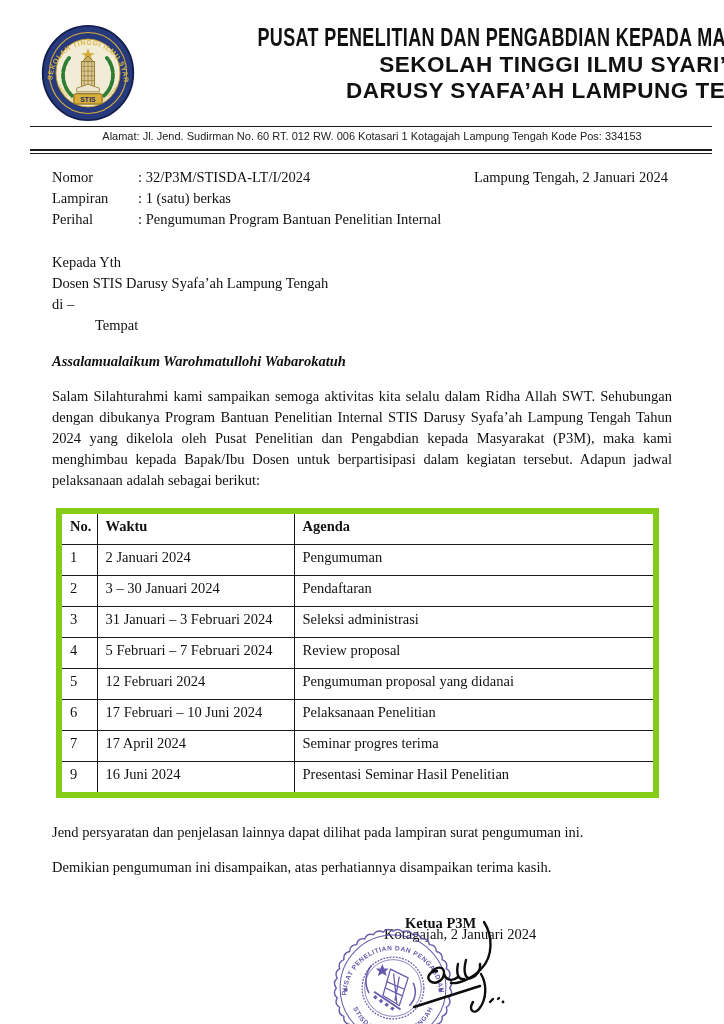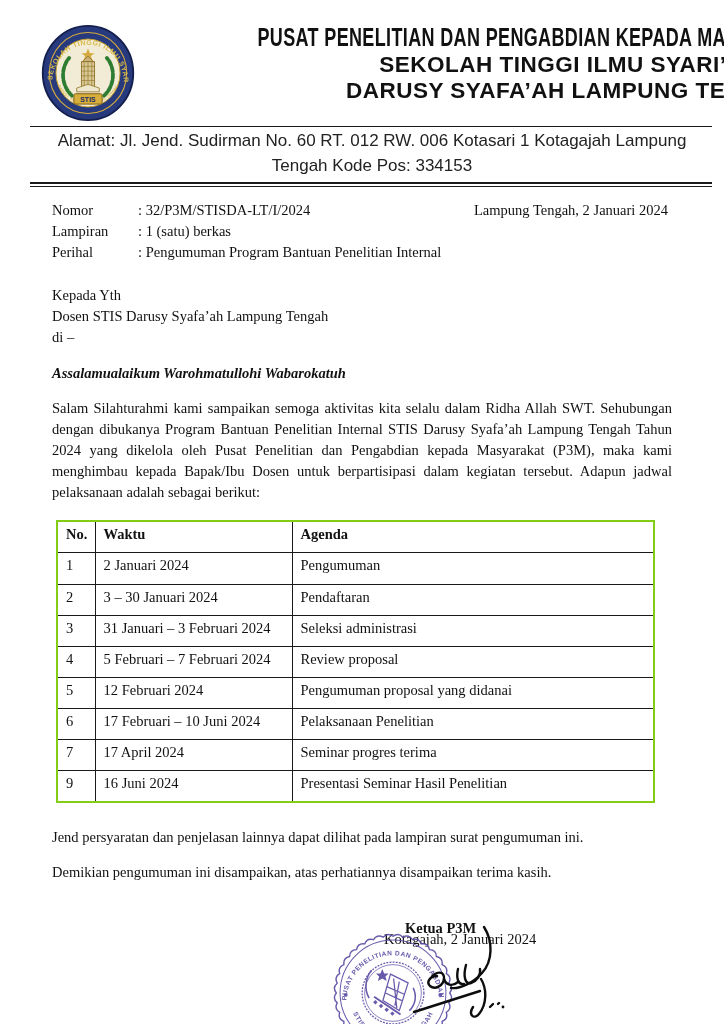--- a/index.html
+++ b/index.html
@@ -10,38 +10,38 @@
     font-family:"Liberation Serif", serif; font-size:14.5px; line-height:1.45;
   }
   
   .letterhead { display:flex; align-items:flex-start; padding:22px 14px 0 40px; }
   .logo-wrap { width:96px; height:98px; flex:0 0 auto; margin-top:2px; }
   .org-block { flex:1; text-align:center; padding-top:2px; font-family:"Liberation Sans", sans-serif; }
   .org1 { font-weight:700; font-size:25px; line-height:1.1; white-space:nowrap;
           transform:scaleX(0.72); transform-origin:50% 50%; letter-spacing:0.5px; }
   .org2, .org3 { font-weight:700; font-size:22.5px; line-height:1.16; letter-spacing:0.5px; }
   .rule-thin { margin:4px 12px 0 30px; border-top:1.6px solid #1a1a1a; }
-  .addr { text-align:center; font-family:"Liberation Sans", sans-serif; font-size:17px;
+  .addr { text-align:center; font-family:"Liberation Sans", sans-serif; font-size:11px;
           color:#222; padding:2px 20px 3px 40px; }
   .rule-double-a { margin:1px 12px 0 30px; border-top:2.4px solid #1a1a1a; }
   .rule-double-b { margin:2px 12px 0 30px; border-top:1.6px solid #1a1a1a; }
   
   .meta { position:relative; margin:13px 52px 0 52px; }
   .meta-row { display:flex; }
   .meta-label { width:86px; flex:0 0 auto; }
   .meta-date { position:absolute; right:4px; top:0; }
   
   .recipient { margin:22px 52px 0 52px; }
   .recipient .indent { padding-left:43px; }
   
   .salutation { margin:15px 52px 0 52px; font-style:italic; font-weight:600; }
   .body-par { margin:14px 52px 0 52px; text-align:justify; }
   
   table.schedule { border-collapse:collapse; margin:17px 4px 0 56px; width:597px;
-                   border:2px solid #84cc16; table-layout:fixed; }
+                   border:6px solid #84cc16; table-layout:fixed; }
   table.schedule td, table.schedule th { border:1.2px solid #1a1a1a; vertical-align:top;
                    text-align:left; font-weight:400; padding:2px 8px 7px 8px; height:27px;
                    font-size:14.5px; }
   table.schedule th { font-weight:700; }
   .col-no { width:38px; } .col-waktu { width:197px; } .col-agenda { width:362px; }
   td.cell-no, th.h-no { padding-left:6px; }
   
   .closing { margin:24px 52px 0 52px; }
   .closing .c2 { margin-top:14px; }
   
@@ -110,20 +110,21 @@
       <span class="meta-label">Perihal</span>
       <span>: Pengumuman Program Bantuan Penelitian Internal</span>
     </div>
     <div class="meta-date">Lampung Tengah, 2 Januari 2024</div>
   </div>
 
   <div class="recipient">
     <div>Kepada Yth</div>
     <div>Dosen STIS Darusy Syafa’ah Lampung Tengah</div>
     <div>di –</div>
+    <div class="indent">Tempat</div>
   </div>
 
   <div class="salutation">Assalamualaikum Warohmatullohi Wabarokatuh</div>
   <p class="body-par">Salam Silahturahmi kami sampaikan semoga aktivitas kita selalu dalam Ridha Allah SWT. Sehubungan dengan dibukanya Program Bantuan Penelitian Internal STIS Darusy Syafa’ah Lampung Tengah Tahun 2024 yang dikelola oleh Pusat Penelitian dan Pengabdian kepada Masyarakat (P3M), maka kami menghimbau kepada Bapak/Ibu Dosen untuk berpartisipasi dalam kegiatan tersebut. Adapun jadwal pelaksanaan adalah sebagai berikut:</p>
 
   <table class="schedule">
     <colgroup>
         <col class="col-no">
         <col class="col-waktu">
         <col class="col-agenda">

